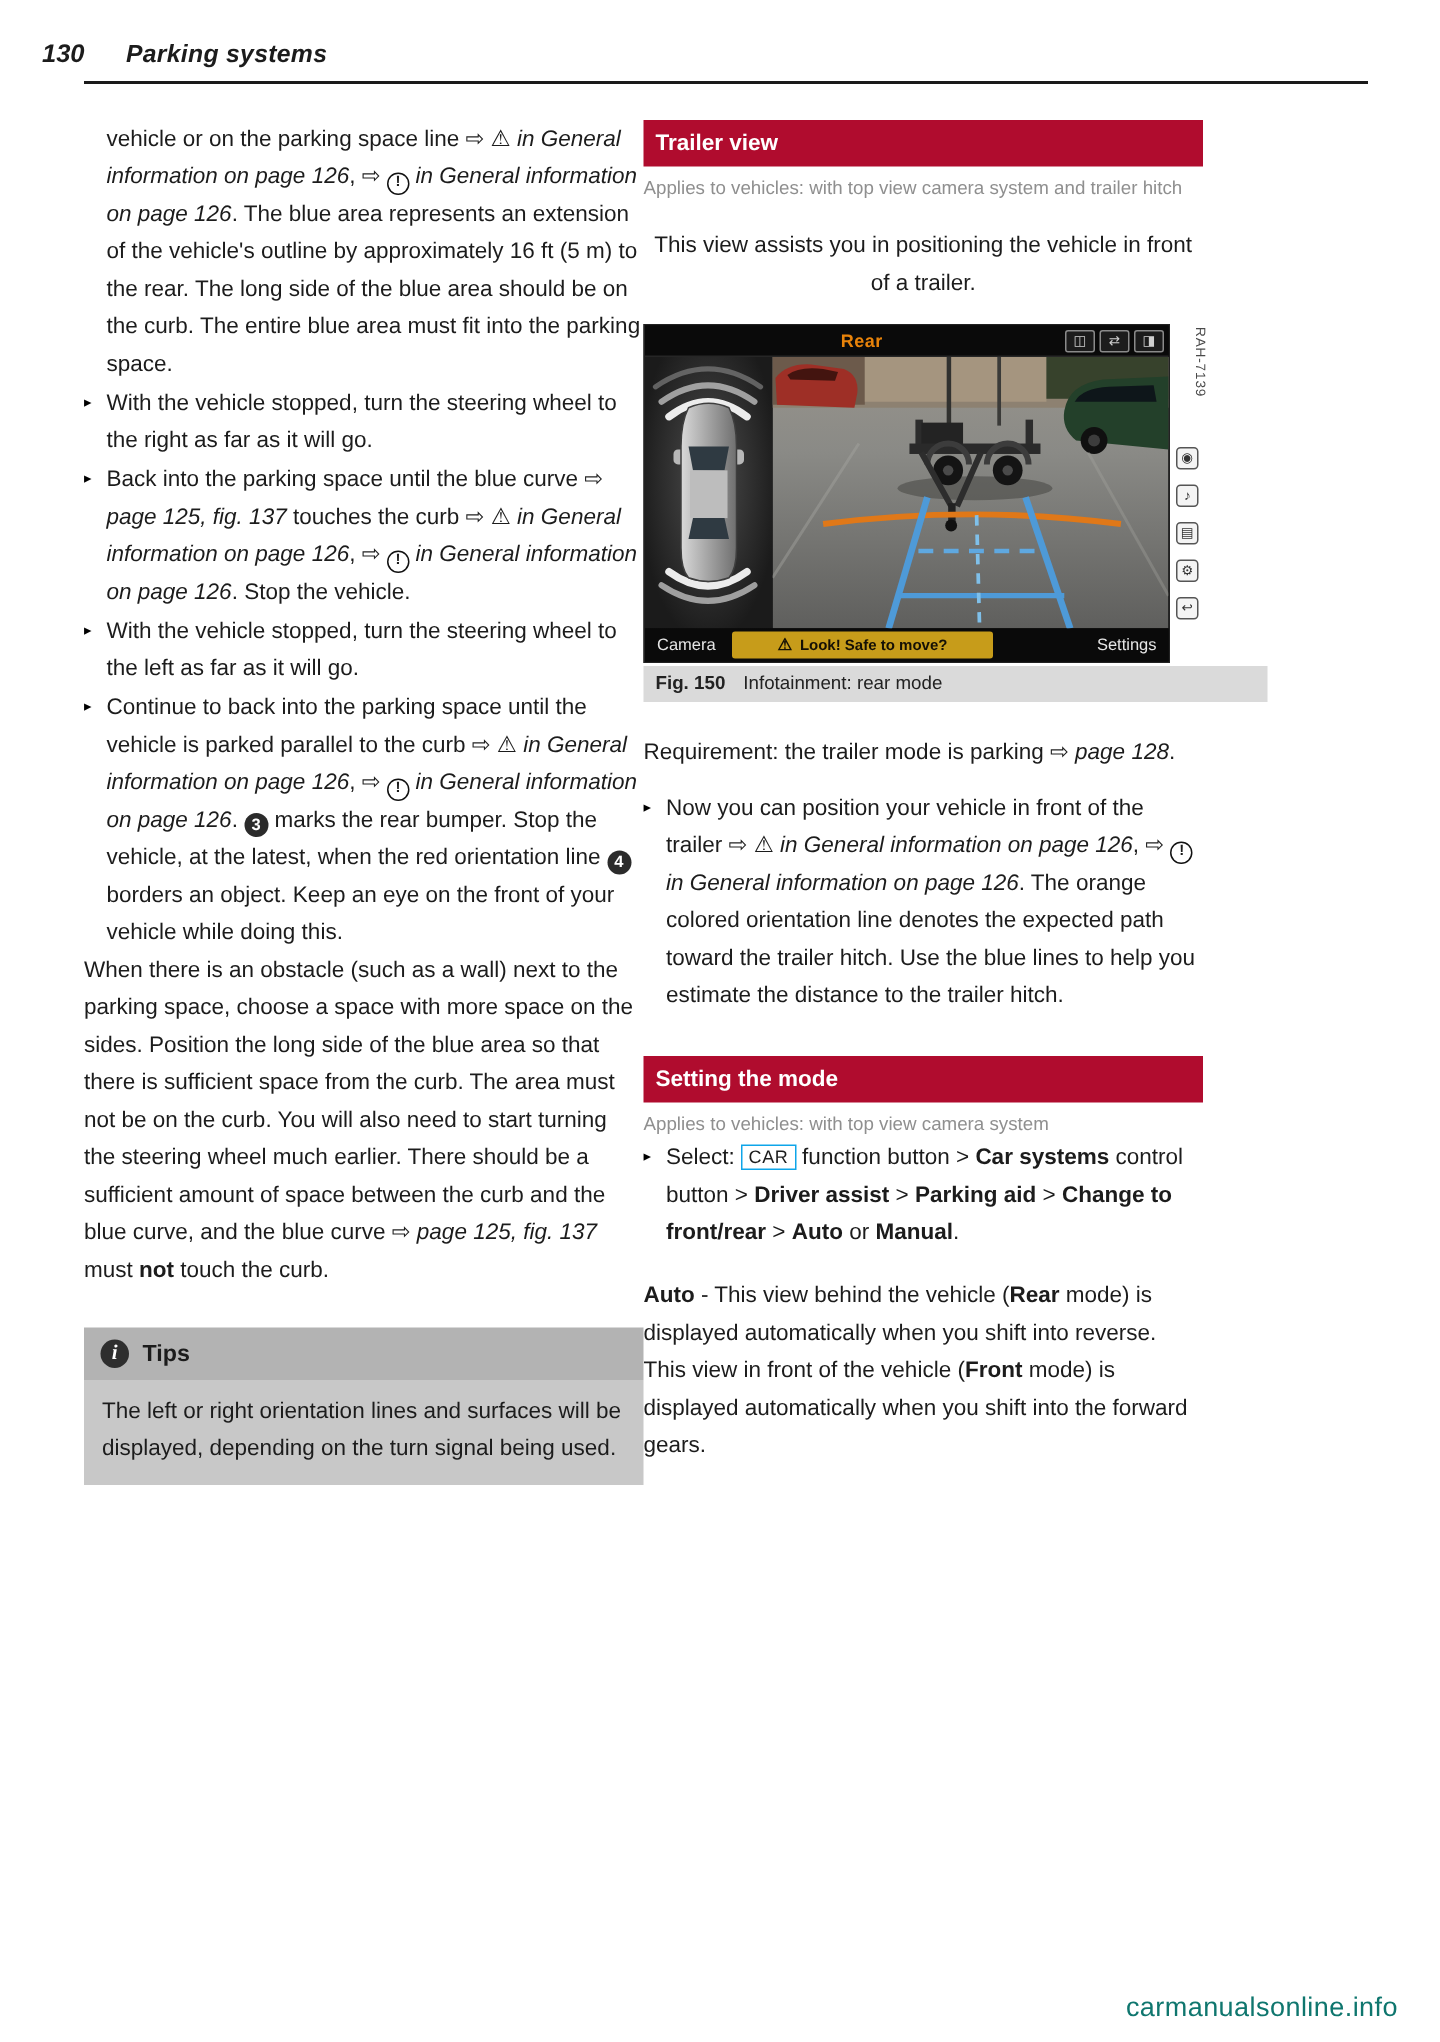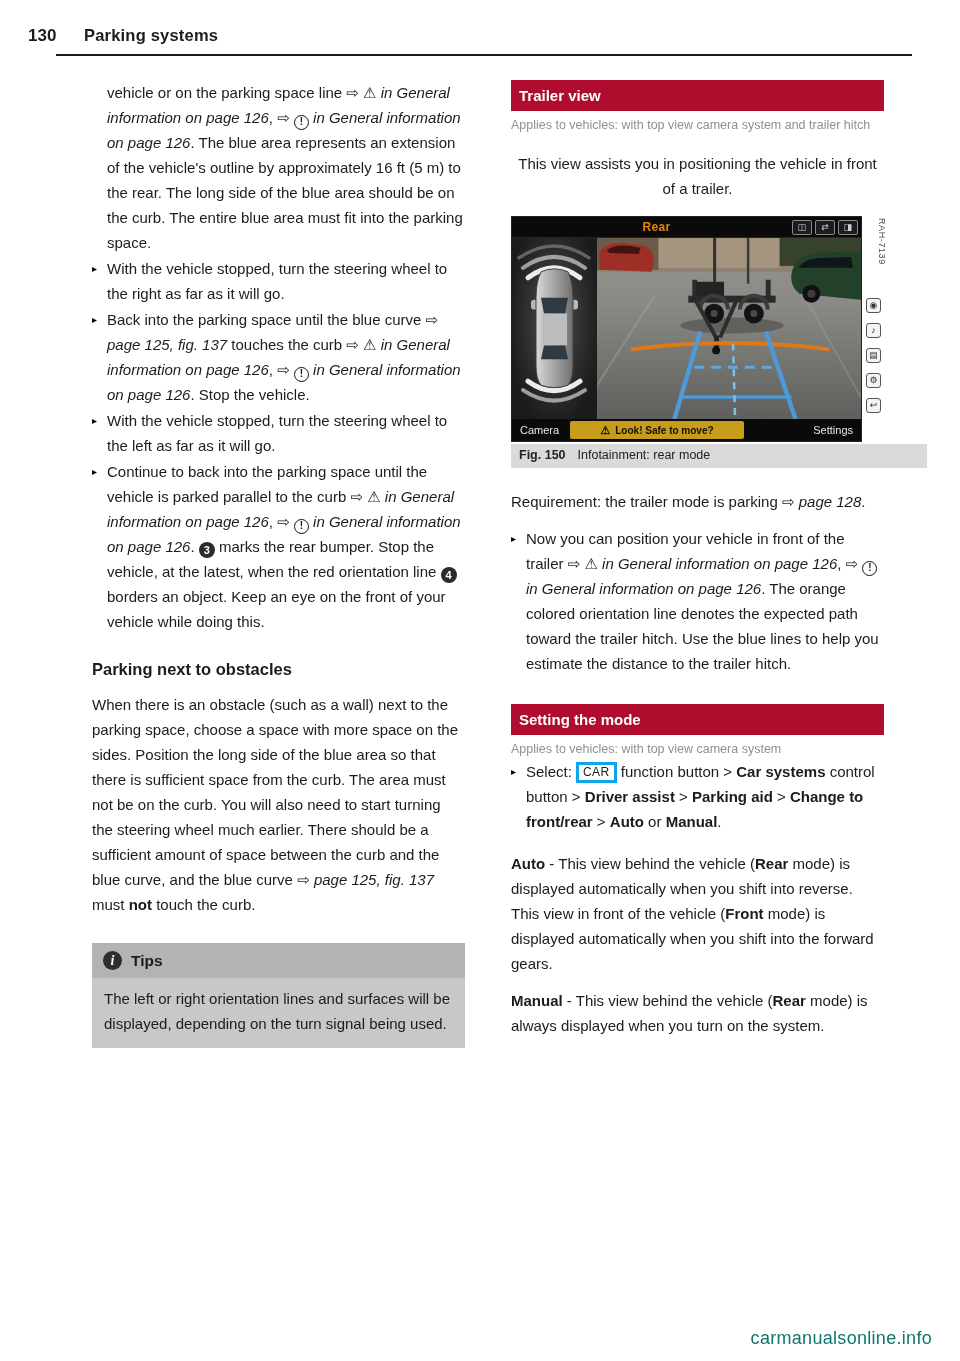--- a/index.html
+++ b/index.html
@@ -3,27 +3,27 @@
 <meta charset="utf-8">
 <style>
   * { margin:0; padding:0; box-sizing:border-box; }
   html,body { background:#ffffff; }
   body {
     width:960px; height:1361px; position:relative; overflow:hidden;
     font-family:"Liberation Sans", sans-serif; color:#1c1c1c;
   }
 
   
-  .pg-header { padding:26px 0 0 28px; }
+  .pg-header { padding:26px 0 0 28px;font-style:italic; }
   .pg-num { font-size:17px; font-weight:700; display:inline-block; width:56px; }
   .pg-ttl { font-size:16.5px; font-weight:700; letter-spacing:0.2px; }
   .rule { height:2px; background:#1a1a1a; width:856px; margin:8px 0 0 28px; }
 
   
-  .columns { display:flex; gap:46px; margin:24px 0 0 92px; }
+  .columns { display:flex; margin:24px 0 0 56px; }
   .col { width:373px; font-size:15px; line-height:25px; }
 
   .bullet { position:relative; padding-left:15px; }
   .bullet.mk { margin-top:1px; }
   .bullet.mk::before { content:"▸"; position:absolute; left:0; top:0; font-size:10px; line-height:25px; color:#000; }
 
   .subhead { font-size:16.5px; font-weight:700; margin:23px 0 10px 0; }
 
   
   .seg-i { font-style:italic; }
@@ -31,21 +31,21 @@
   .seg-warn { font-weight:400; }
   .seg-excl {
     display:inline-block; width:15px; height:15px; border:1.6px solid #111; border-radius:50%;
     font-size:10px; line-height:12px; font-weight:700; text-align:center; vertical-align:-2px;
   }
   .seg-circ {
     display:inline-block; width:16px; height:16px; background:#2b2b2b; color:#fff; border-radius:50%;
     font-size:11px; line-height:16px; font-weight:700; text-align:center; vertical-align:-2px;
   }
   .seg-box {
-    display:inline-block; border:3px solid #0ea5e9; padding:0 4px; font-size:12px; line-height:15px;
+    display:inline-block; border:1px solid #0ea5e9; padding:0 4px; font-size:12px; line-height:15px;
     vertical-align:1px; letter-spacing:0.4px;
   }
 
   
   .tips { margin-top:26px; width:373px; }
   .tips-head { display:flex; align-items:center; gap:9px; background:#b3b3b3; padding:5px 11px; }
   .tips-icon {
     width:19px; height:19px; border-radius:50%; background:#2e2e2e; color:#fff;
     font-family:"Liberation Serif", serif; font-style:italic; font-weight:700;
     font-size:14px; line-height:19px; text-align:center; flex:0 0 19px;
@@ -104,21 +104,20 @@
 
 <div class="columns">
 
   <div class="col col-left">
     <div class="bullet"><span class="seg seg-n">vehicle or on the parking space line </span><span class="seg seg-n">⇨ </span><span class="seg seg-warn">⚠</span><span class="seg seg-n"> </span><span class="seg seg-i">in General information on page 126</span><span class="seg seg-n">, </span><span class="seg seg-n">⇨ </span><span class="seg seg-excl">!</span><span class="seg seg-n"> </span><span class="seg seg-i">in General information on page 126</span><span class="seg seg-n">. The blue area represents an extension of the vehicle's outline by approximately 16 ft (5 m) to the rear. The long side of the blue area should be on the curb. The entire blue area must fit into the parking space.</span></div>
     <div class="bullet mk"><span class="seg seg-n">With the vehicle stopped, turn the steering wheel to the right as far as it will go.</span></div>
     <div class="bullet mk"><span class="seg seg-n">Back into the parking space until the blue curve </span><span class="seg seg-n">⇨ </span><span class="seg seg-i">page 125, fig. 137</span><span class="seg seg-n"> touches the curb </span><span class="seg seg-n">⇨ </span><span class="seg seg-warn">⚠</span><span class="seg seg-n"> </span><span class="seg seg-i">in General information on page 126</span><span class="seg seg-n">, </span><span class="seg seg-n">⇨ </span><span class="seg seg-excl">!</span><span class="seg seg-n"> </span><span class="seg seg-i">in General information on page 126</span><span class="seg seg-n">. Stop the vehicle.</span></div>
     <div class="bullet mk"><span class="seg seg-n">With the vehicle stopped, turn the steering wheel to the left as far as it will go.</span></div>
     <div class="bullet mk"><span class="seg seg-n">Continue to back into the parking space until the vehicle is parked parallel to the curb </span><span class="seg seg-n">⇨ </span><span class="seg seg-warn">⚠</span><span class="seg seg-n"> </span><span class="seg seg-i">in General information on page 126</span><span class="seg seg-n">, </span><span class="seg seg-n">⇨ </span><span class="seg seg-excl">!</span><span class="seg seg-n"> </span><span class="seg seg-i">in General information on page 126</span><span class="seg seg-n">. </span><span class="seg seg-circ">3</span><span class="seg seg-n"> marks the rear bumper. Stop the vehicle, at the latest, when the red orientation line </span><span class="seg seg-circ">4</span><span class="seg seg-n"> borders an object. Keep an eye on the front of your vehicle while doing this.</span></div>
 
-    <div class="subhead">Parking next to obstacles</div>
     <div class="body-para"><span class="seg seg-n">When there is an obstacle (such as a wall) next to the parking space, choose a space with more space on the sides. Position the long side of the blue area so that there is sufficient space from the curb. The area must not be on the curb. You will also need to start turning the steering wheel much earlier. There should be a sufficient amount of space between the curb and the blue curve, and the blue curve </span><span class="seg seg-n">⇨ </span><span class="seg seg-i">page 125, fig. 137</span><span class="seg seg-n"> must </span><span class="seg seg-b">not</span><span class="seg seg-n"> touch the curb.</span></div>
 
     <div class="tips">
       <div class="tips-head">
         <span class="tips-icon">i</span>
         <span class="tips-title">Tips</span>
       </div>
       <div class="tips-body">The left or right orientation lines and surfaces will be displayed, depending on the turn signal being used.</div>
     </div>
   </div>
@@ -236,17 +235,16 @@
       <span class="figcap-label">Fig. 150</span><span class="figcap-text">Infotainment: rear mode</span>
     </div>
 
     <div class="req"><span class="seg seg-n">Requirement: the trailer mode is parking </span><span class="seg seg-n">⇨ </span><span class="seg seg-i">page 128</span><span class="seg seg-n">.</span></div>
     <div class="bullet mk rt"><span class="seg seg-n">Now you can position your vehicle in front of the trailer </span><span class="seg seg-n">⇨ </span><span class="seg seg-warn">⚠</span><span class="seg seg-n"> </span><span class="seg seg-i">in General information on page 126</span><span class="seg seg-n">, </span><span class="seg seg-n">⇨ </span><span class="seg seg-excl">!</span><span class="seg seg-n"> </span><span class="seg seg-i">in General information on page 126</span><span class="seg seg-n">. The orange colored orientation line denotes the expected path toward the trailer hitch. Use the blue lines to help you estimate the distance to the trailer hitch.</span></div>
 
     <div class="red-bar second">Setting the mode</div>
     <div class="applies">Applies to vehicles: with top view camera system</div>
     <div class="bullet mk select-bullet"><span class="seg seg-n">Select: </span><span class="seg seg-box">CAR</span><span class="seg seg-n"> function button &gt; </span><span class="seg seg-b">Car systems</span><span class="seg seg-n"> control button &gt; </span><span class="seg seg-b">Driver assist</span><span class="seg seg-n"> &gt; </span><span class="seg seg-b">Parking aid</span><span class="seg seg-n"> &gt; </span><span class="seg seg-b">Change to front/rear</span><span class="seg seg-n"> &gt; </span><span class="seg seg-b">Auto</span><span class="seg seg-n"> or </span><span class="seg seg-b">Manual</span><span class="seg seg-n">.</span></div>
     <div class="para"><span class="seg seg-b">Auto</span><span class="seg seg-n"> - This view behind the vehicle (</span><span class="seg seg-b">Rear</span><span class="seg seg-n"> mode) is displayed automatically when you shift into reverse. This view in front of the vehicle (</span><span class="seg seg-b">Front</span><span class="seg seg-n"> mode) is displayed automatically when you shift into the forward gears.</span></div>
-    <div class="para manual"><span class="seg seg-b">Manual</span><span class="seg seg-n"> - This view behind the vehicle (</span><span class="seg seg-b">Rear</span><span class="seg seg-n"> mode) is always displayed when you turn on the system.</span></div>
   </div>
 </div>
 
 <div class="watermark">carmanualsonline.info</div>
 
 </body></html>

